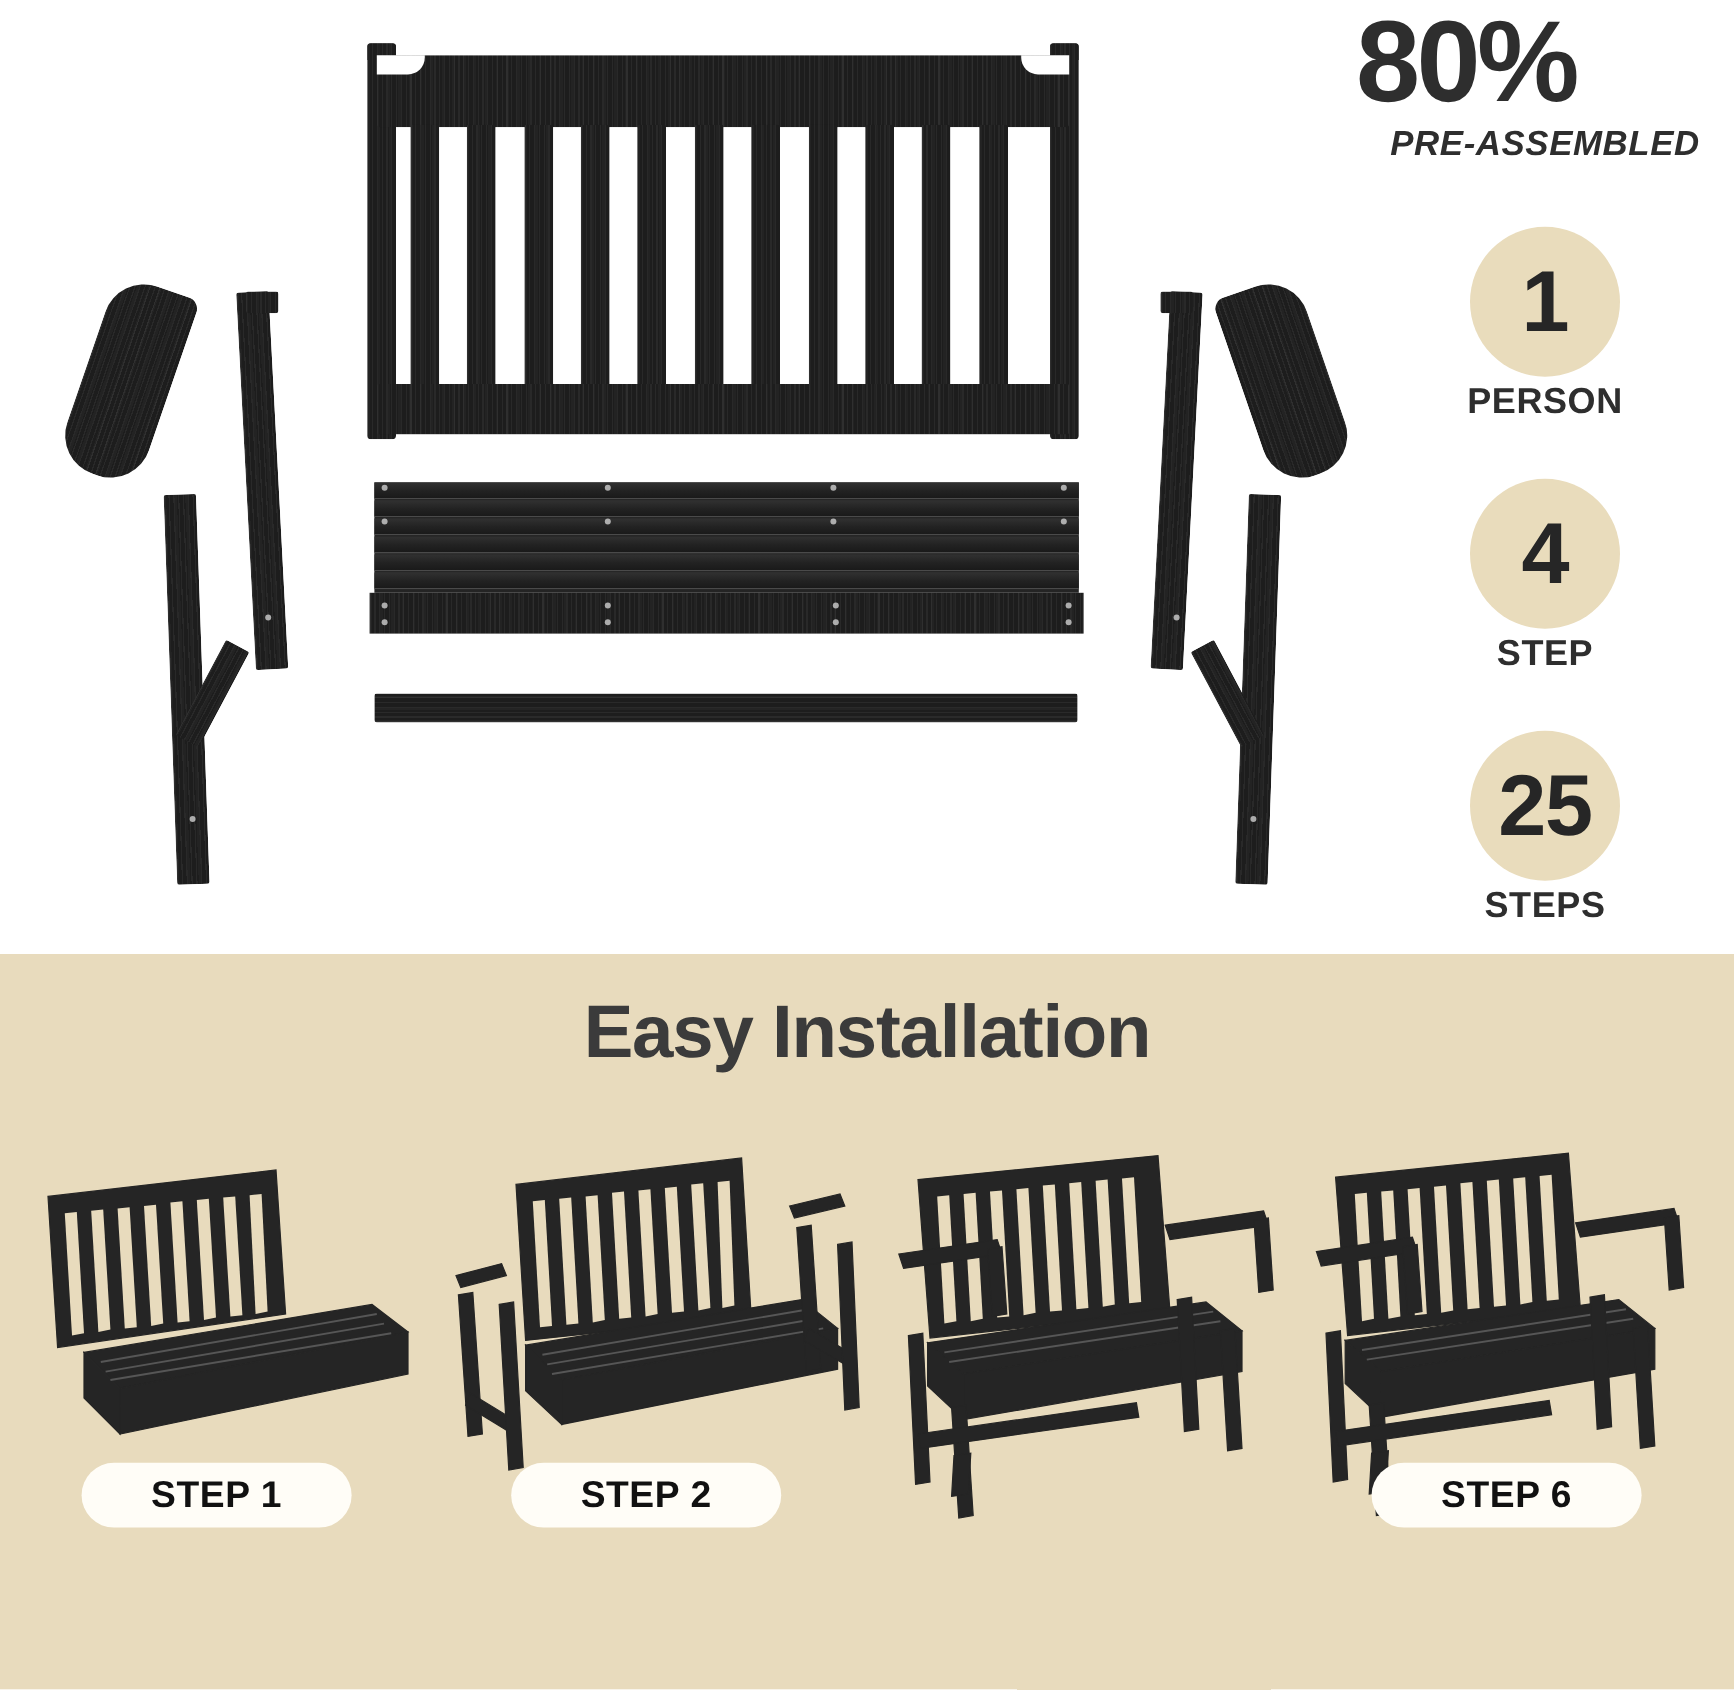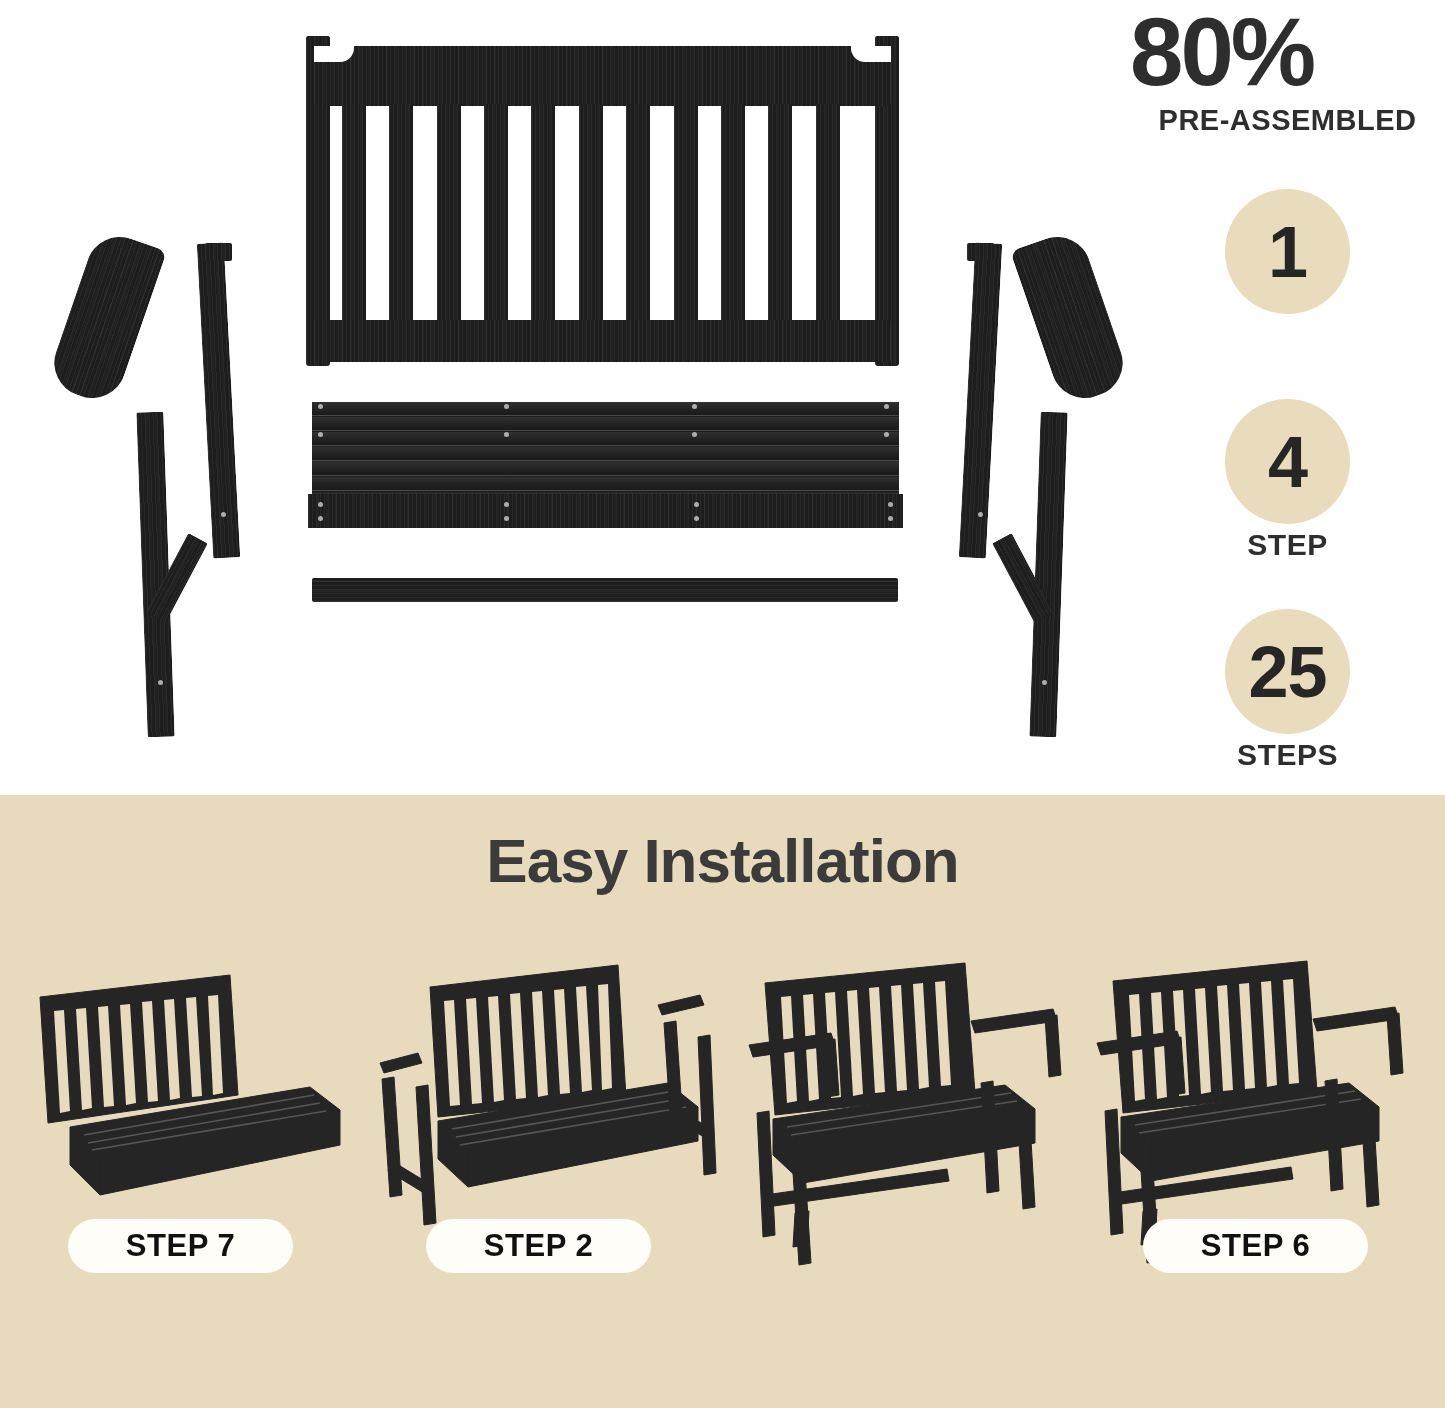--- a/index.html
+++ b/index.html
@@ -16,21 +16,21 @@
   .top-panel{position:absolute;left:0;top:0;width:1445px;height:795px;background:#ffffff;}
 
   
   .stats{position:absolute;left:1130px;top:0;width:315px;height:795px;}
   .pct{
     position:absolute;left:0;top:4px;width:315px;text-align:left;
     font-size:96px;font-weight:bold;color:#2e2e2e;letter-spacing:-3px;line-height:1;
   }
   .pct-sub{
     position:absolute;left:0;top:104px;width:315px;text-align:center;
-    font-size:29px;font-weight:bold;color:#2e2e2e;letter-spacing:0.5px;
+    font-size:29px;font-weight:bold;color:#2e2e2e;letter-spacing:0.5px;font-style:italic;
   }
   .badge{position:absolute;width:315px;left:0;}
   .badge .circ{
     width:125px;height:125px;border-radius:50%;
     background:#e9dcbc;margin:0 auto;
     display:flex;align-items:center;justify-content:center;
   }
   .badge .num{font-size:72px;font-weight:bold;color:#262626;line-height:1;letter-spacing:-1px;}
   .badge .lbl{
     text-align:center;font-size:30px;font-weight:bold;color:#2e2e2e;
@@ -186,20 +186,21 @@
     </div>
 
     <div class="stats">
       <div class="pct">80%</div>
       <div class="pct-sub">PRE-ASSEMBLED</div>
 
       <div class="badge" id="badge-person">
         <div class="circ">
           <div class="num">1</div>
         </div>
+        <div class="lbl">PERSON</div>
       </div>
 
       <div class="badge" id="badge-steps">
         <div class="circ">
           <div class="num">4</div>
         </div>
         <div class="lbl">STEP</div>
       </div>
 
       <div class="badge" id="badge-mins">
@@ -236,21 +237,21 @@
             <polygon points="90,212 330,165 330,200 90,250"></polygon>
             <g stroke="#565656" stroke-width="1.6">
               <line x1="74" y1="190" x2="304" y2="150"></line>
               <line x1="78" y1="198" x2="310" y2="158"></line>
               <line x1="82" y1="205" x2="316" y2="166"></line>
             </g>
           </g>
         </svg>
       </div>
       <div class="pill" style="left:58px;width:225px;">
-        <span>STEP 7</span>
+        <span>STEP 1</span>
       </div>
     </div>
 
     <div class="step-cell" style="left:368px;">
       <div class="step-fig">
         <svg class="mini" viewBox="0 0 350 330">
           <g fill="#252525" stroke="#252525" stroke-width="1">
             <polygon points="62,42 250,20 258,152 70,172"></polygon>
             <g fill="#e8dbbd" stroke="none">
               <polygon points="76,56 86,55 92,160 82,161"></polygon>

